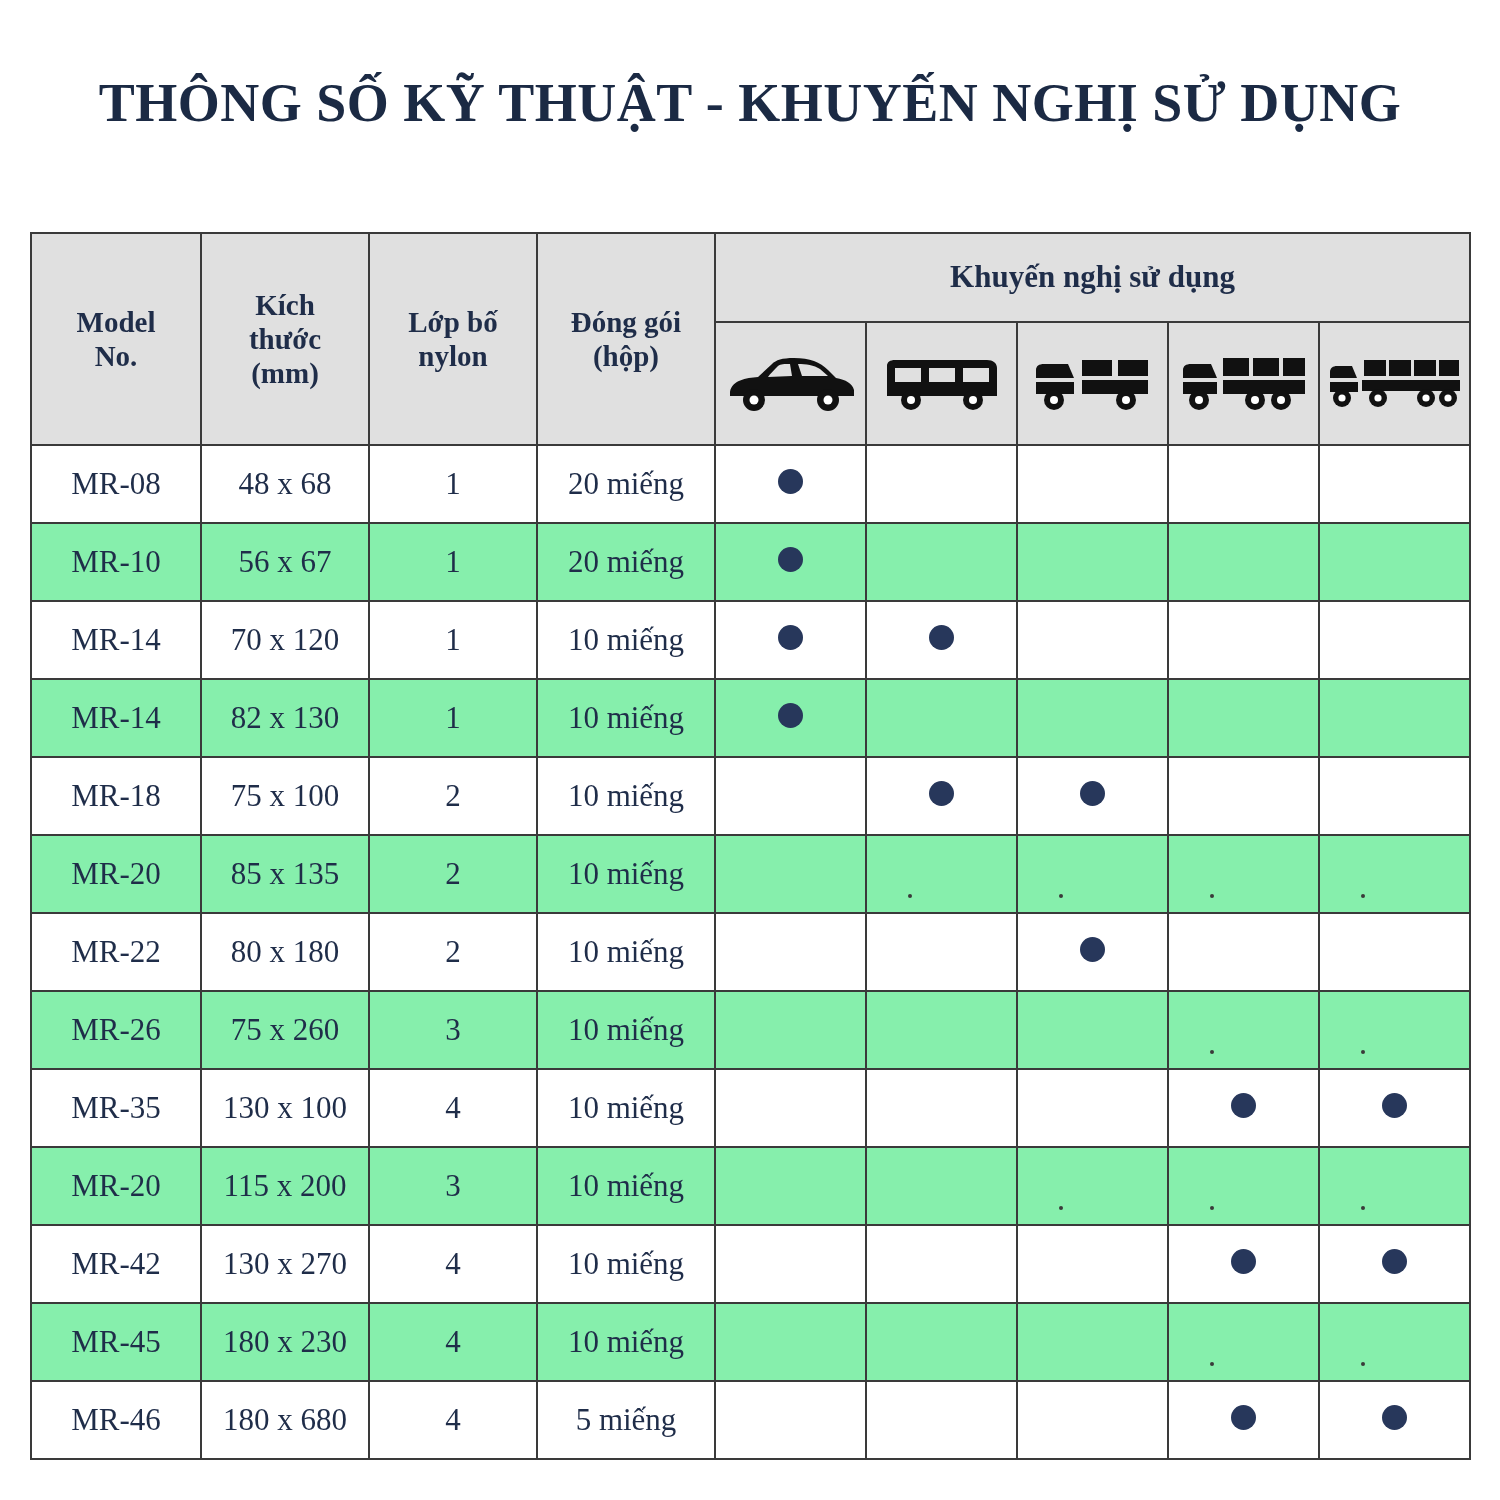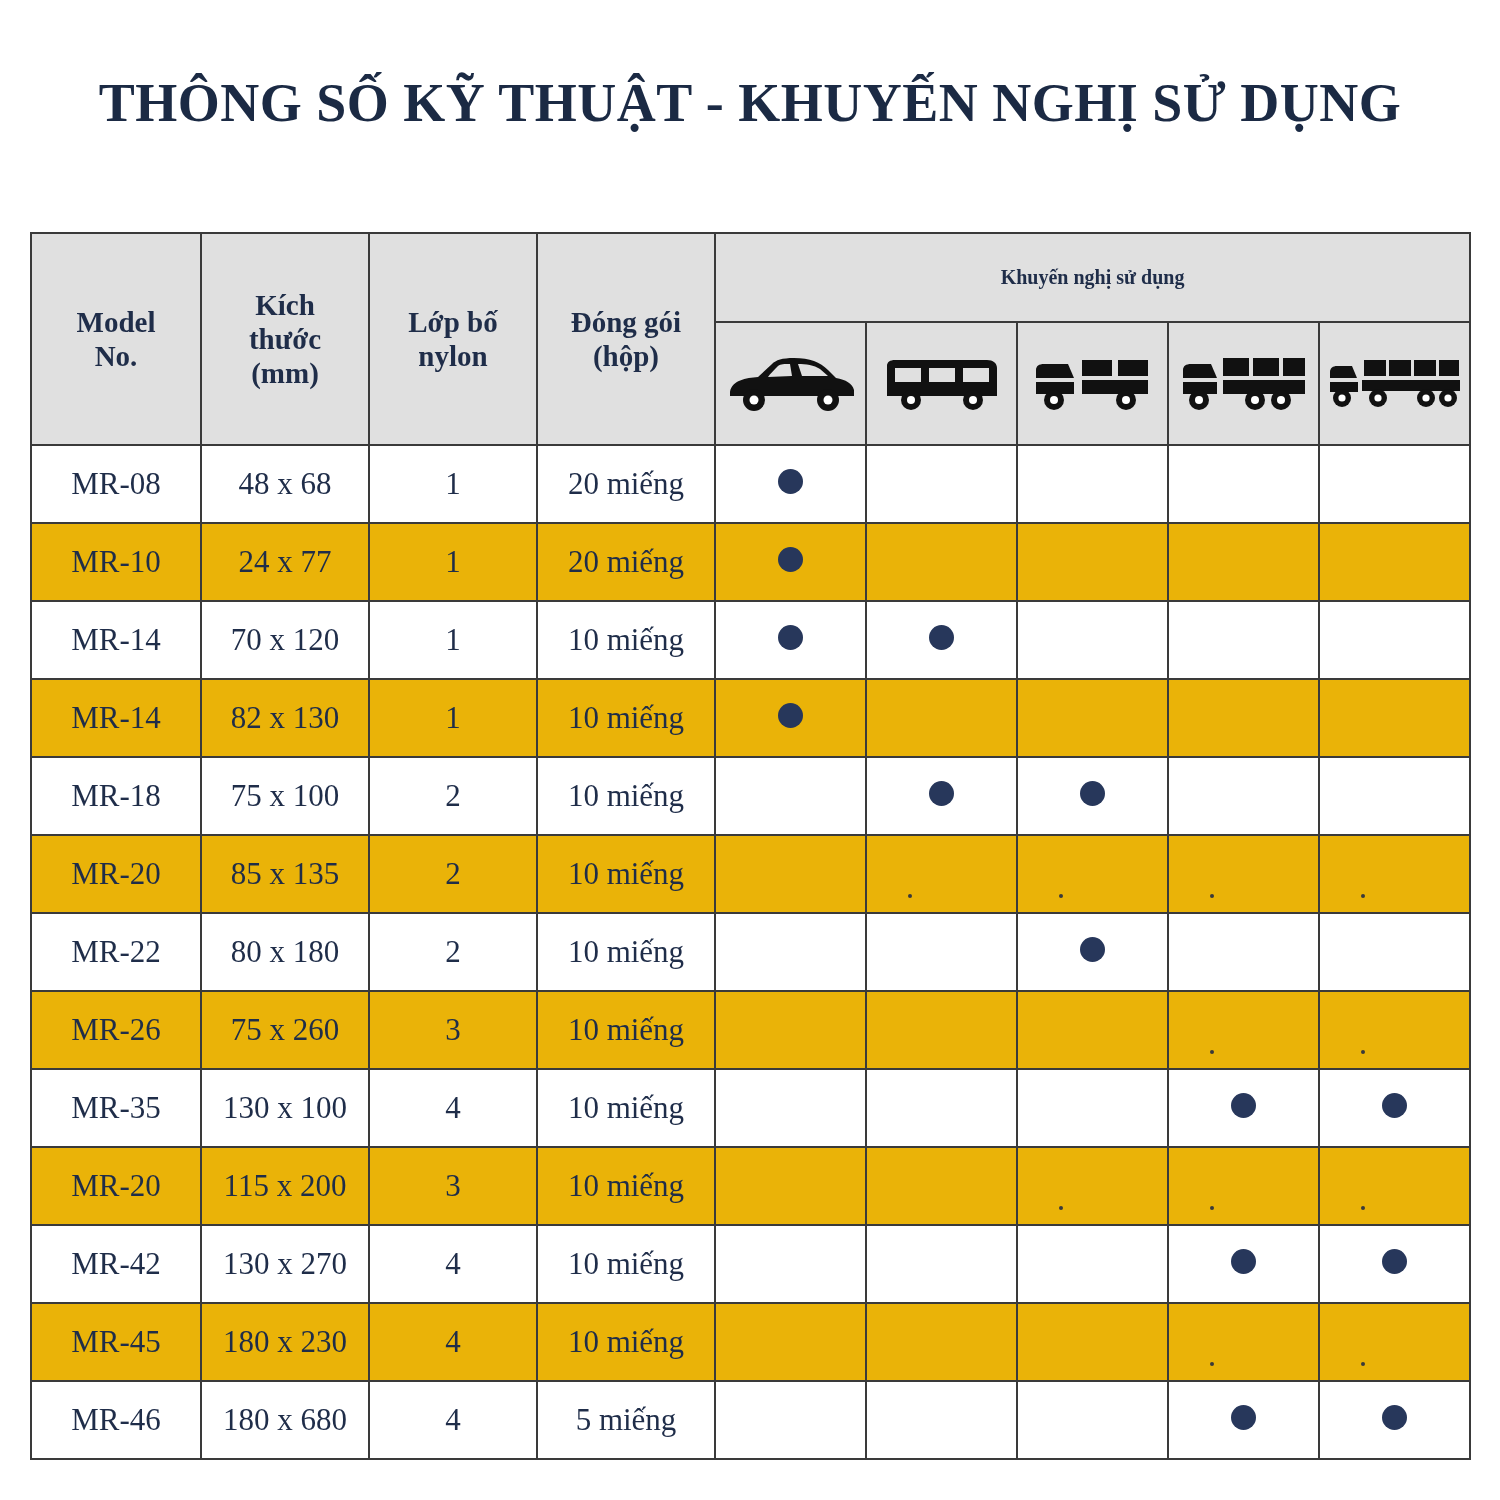--- a/index.html
+++ b/index.html
@@ -53,37 +53,37 @@
     background: #e0e0e0;
     font-weight: bold;
     font-size: 29px;
     line-height: 1.18;
     height: 210px;
   }
   .rec-title {
     background: #e0e0e0;
     color: #ee0000;
     font-weight: bold;
-    font-size: 20px;
+    font-size: 31px;
     height: 86px;
   }
   .icon-cell {
     background: #e0e0e0;
     height: 120px;
   }
   .icon-cell svg {
     display: block;
     margin: 0 auto;
   }
   .body-row td {
     height: 76px;
     font-size: 31px;
   }
   .body-row.alt td {
-    background: #eab308;
+    background: #86efac;
   }
   .dot {
     display: inline-block;
     width: 25px;
     height: 25px;
     border-radius: 50%;
     background: #27375b;
   }
   .minidot {
     display: inline-block;
@@ -230,21 +230,21 @@
         <td>20 miếng</td>
         <td><span class="dot"></span></td>
         <td></td>
         <td></td>
         <td></td>
         <td></td>
       </tr>
 
       <tr class="body-row alt">
         <td>MR-10</td>
-        <td>24 x 77</td>
+        <td>56 x 67</td>
         <td>1</td>
         <td>20 miếng</td>
         <td><span class="dot"></span></td>
         <td></td>
         <td></td>
         <td></td>
         <td></td>
       </tr>
 
       <tr class="body-row">

